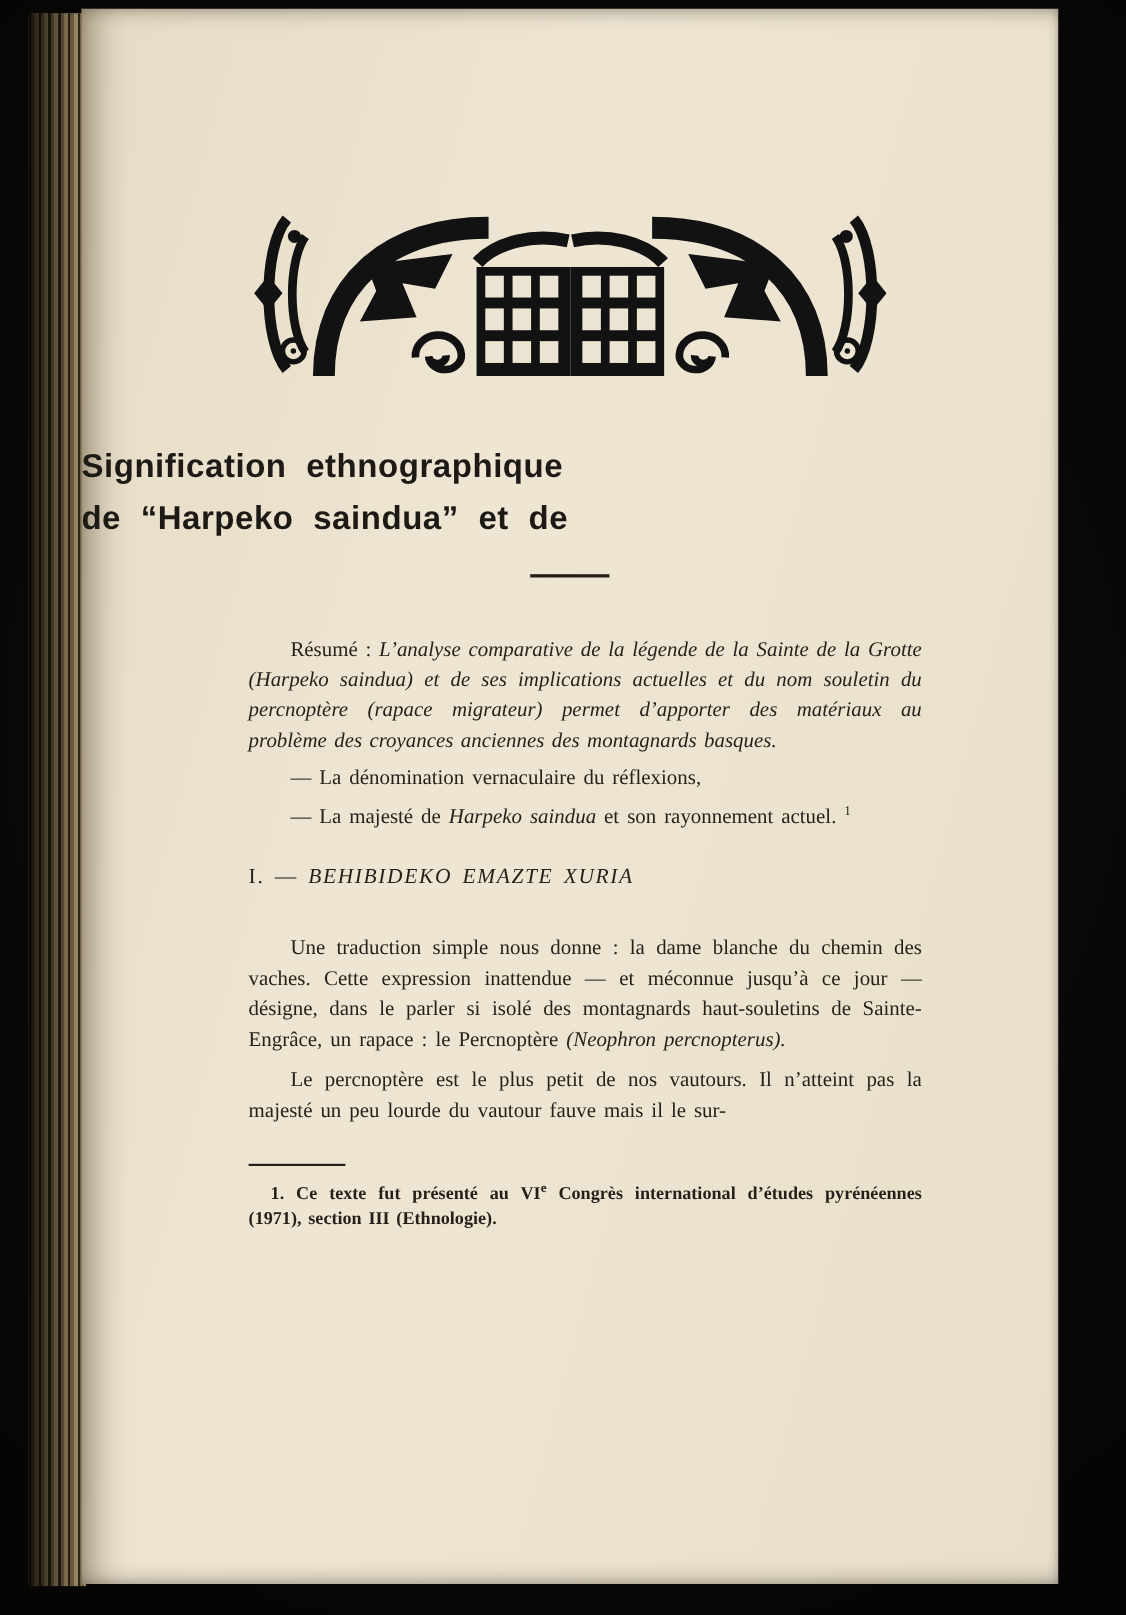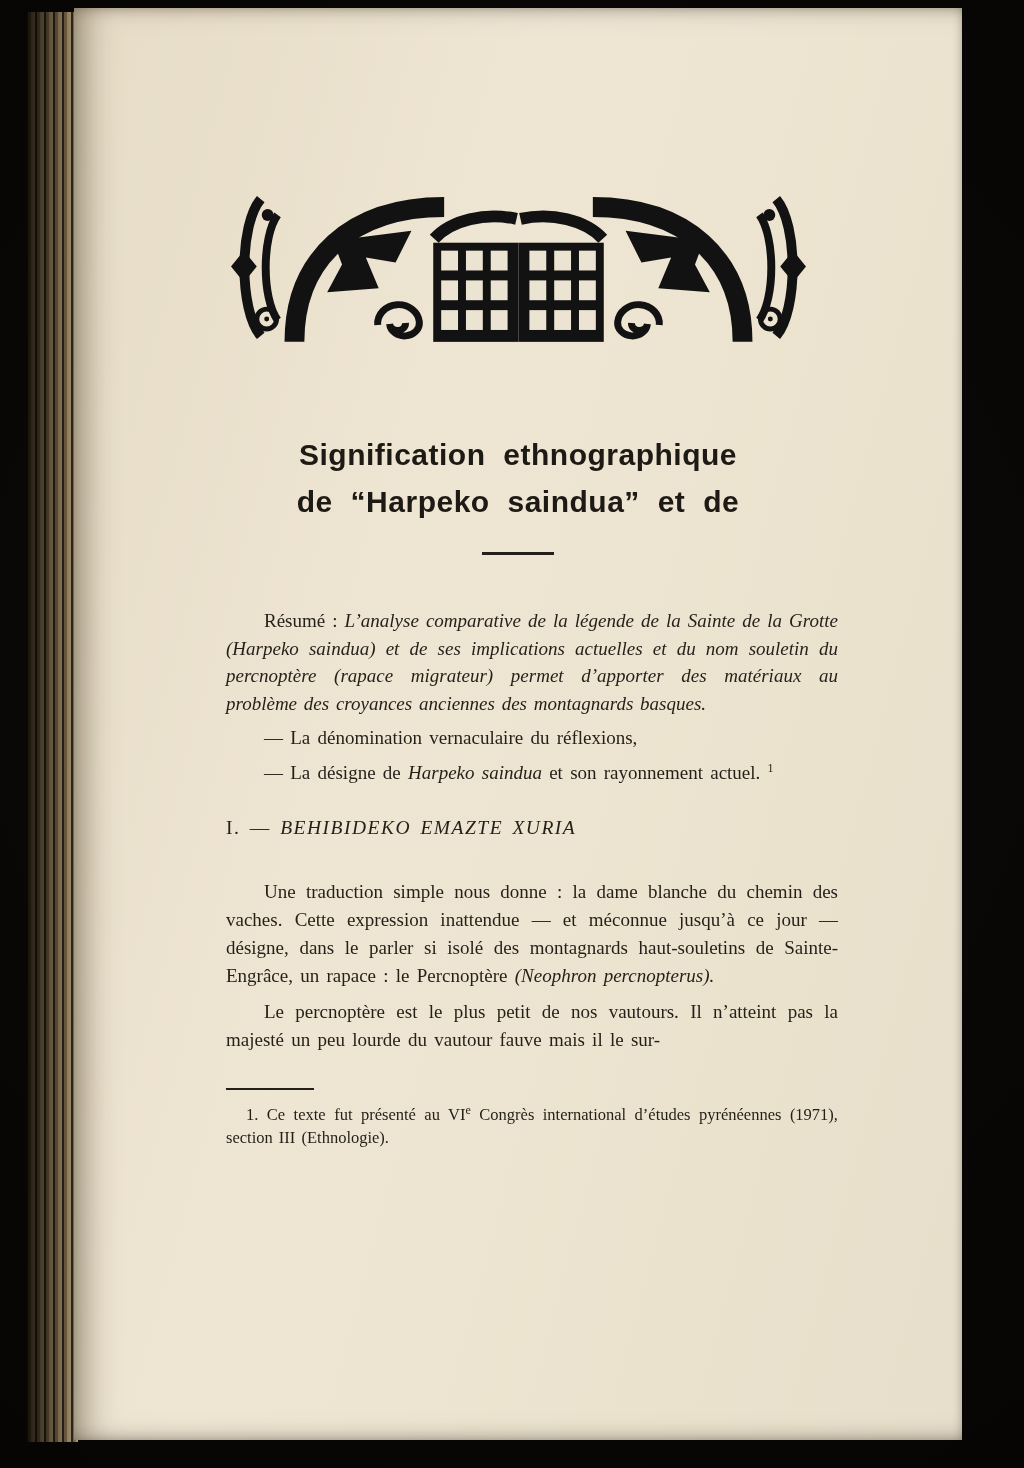--- a/index.html
+++ b/index.html
@@ -32,22 +32,22 @@
       inset 0 8px 16px -10px rgba(0,0,0,.35),
       inset 0 -10px 18px -12px rgba(0,0,0,.35);
     color:#241f18;
   }
   .ornament-wrap{
     margin:185px auto 0 auto;
     width:575px;height:150px;
     display:flex;justify-content:center;
   }
   .title{
-    margin-top:88px;
-    text-align:center;
+    margin-top:58px;
+    text-align:left;
     font-family:"Liberation Sans", sans-serif;
     font-weight:700;
     font-size:30px;
     line-height:47px;
     letter-spacing:.5px;
     word-spacing:9px;
     color:#1d1a15;
   }
   .title-rule{
     width:72px;height:0;
@@ -84,20 +84,21 @@
     text-align:left;
     font-size:19.5px;
     letter-spacing:1.5px;
     word-spacing:3px;
   }
   .section-heading .it{font-style:italic;}
   p.sec{margin-top:39px;}
   p.follow{margin-top:8px;}
   .footnote-block{
     margin-top:34px;
+    font-weight:bold;
   }
   .footnote-rule{
     width:88px;height:0;
     border-top:2px solid #241f18;
     margin:0 0 13px 0;
   }
   .footnote{
     font-size:16.5px;
     line-height:23px;
     text-align:justify;
@@ -154,21 +155,21 @@
 
   <div class="text-col">
 
     <div class="resume">
       <span class="roman">Résumé : </span><em>L’analyse comparative de la légende de la Sainte de la Grotte (Harpeko saindua) et de ses implications actuelles et du nom souletin du percnoptère (rapace migrateur) permet d’apporter des matériaux au problème des croyances anciennes des montagnards basques.</em>
     </div>
 
 
     <p class="body-par dash">— La dénomination vernaculaire du réflexions,</p>
 
-    <p class="body-par dash"><span>— La désigne de </span><span class="it">Harpeko saindua</span><span> et son rayonnement actuel.</span> <sup>1</sup></p>
+    <p class="body-par dash"><span>— La majesté de </span><span class="it">Harpeko saindua</span><span> et son rayonnement actuel.</span> <sup>1</sup></p>
 
     <div class="section-heading">
       <span class="roman">I. — </span><span class="it">BEHIBIDEKO EMAZTE XURIA</span>
     </div>
 
     <p class="body-par sec"><span>Une traduction simple nous donne : la dame blanche du chemin des vaches. Cette expression inattendue — et méconnue jusqu’à ce jour — désigne, dans le parler si isolé des montagnards haut-souletins de Sainte-Engrâce, un rapace : le Percnoptère </span><span class="it">(Neophron percnopterus).</span></p>
 
 
     <p class="body-par follow">Le percnoptère est le plus petit de nos vautours. Il n’atteint pas la majesté un peu lourde du vautour fauve mais il le sur-</p>
 

